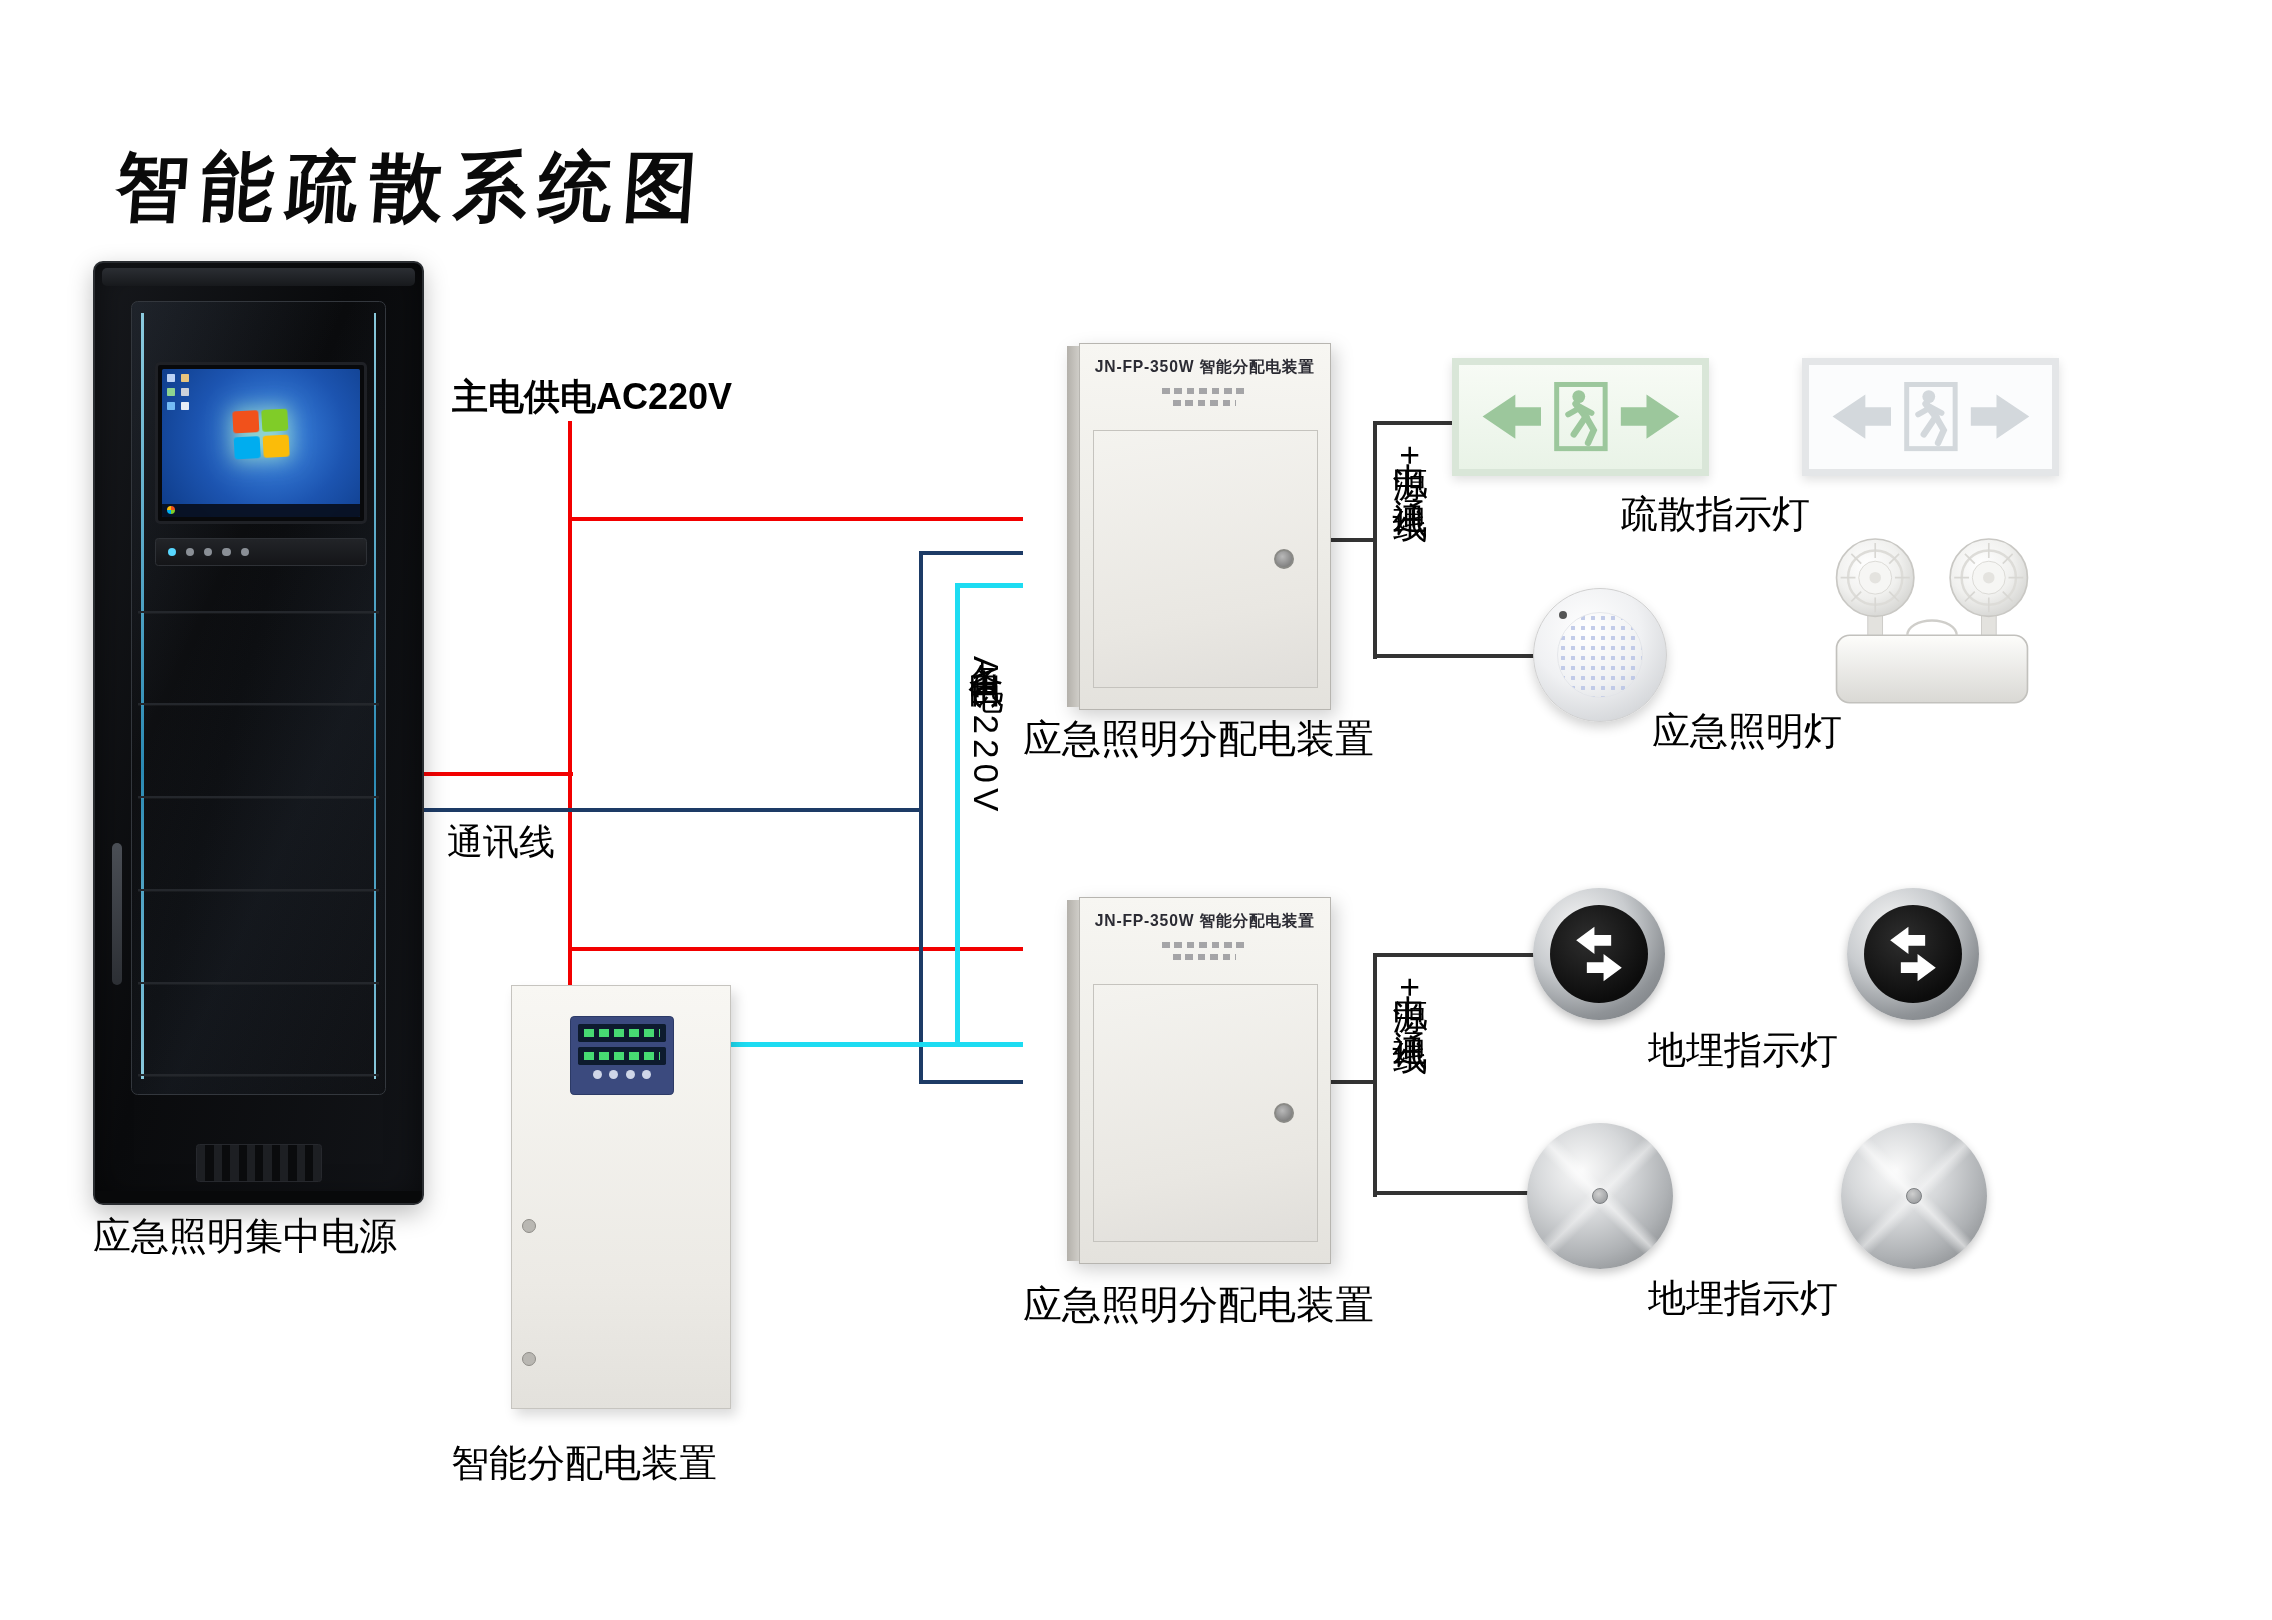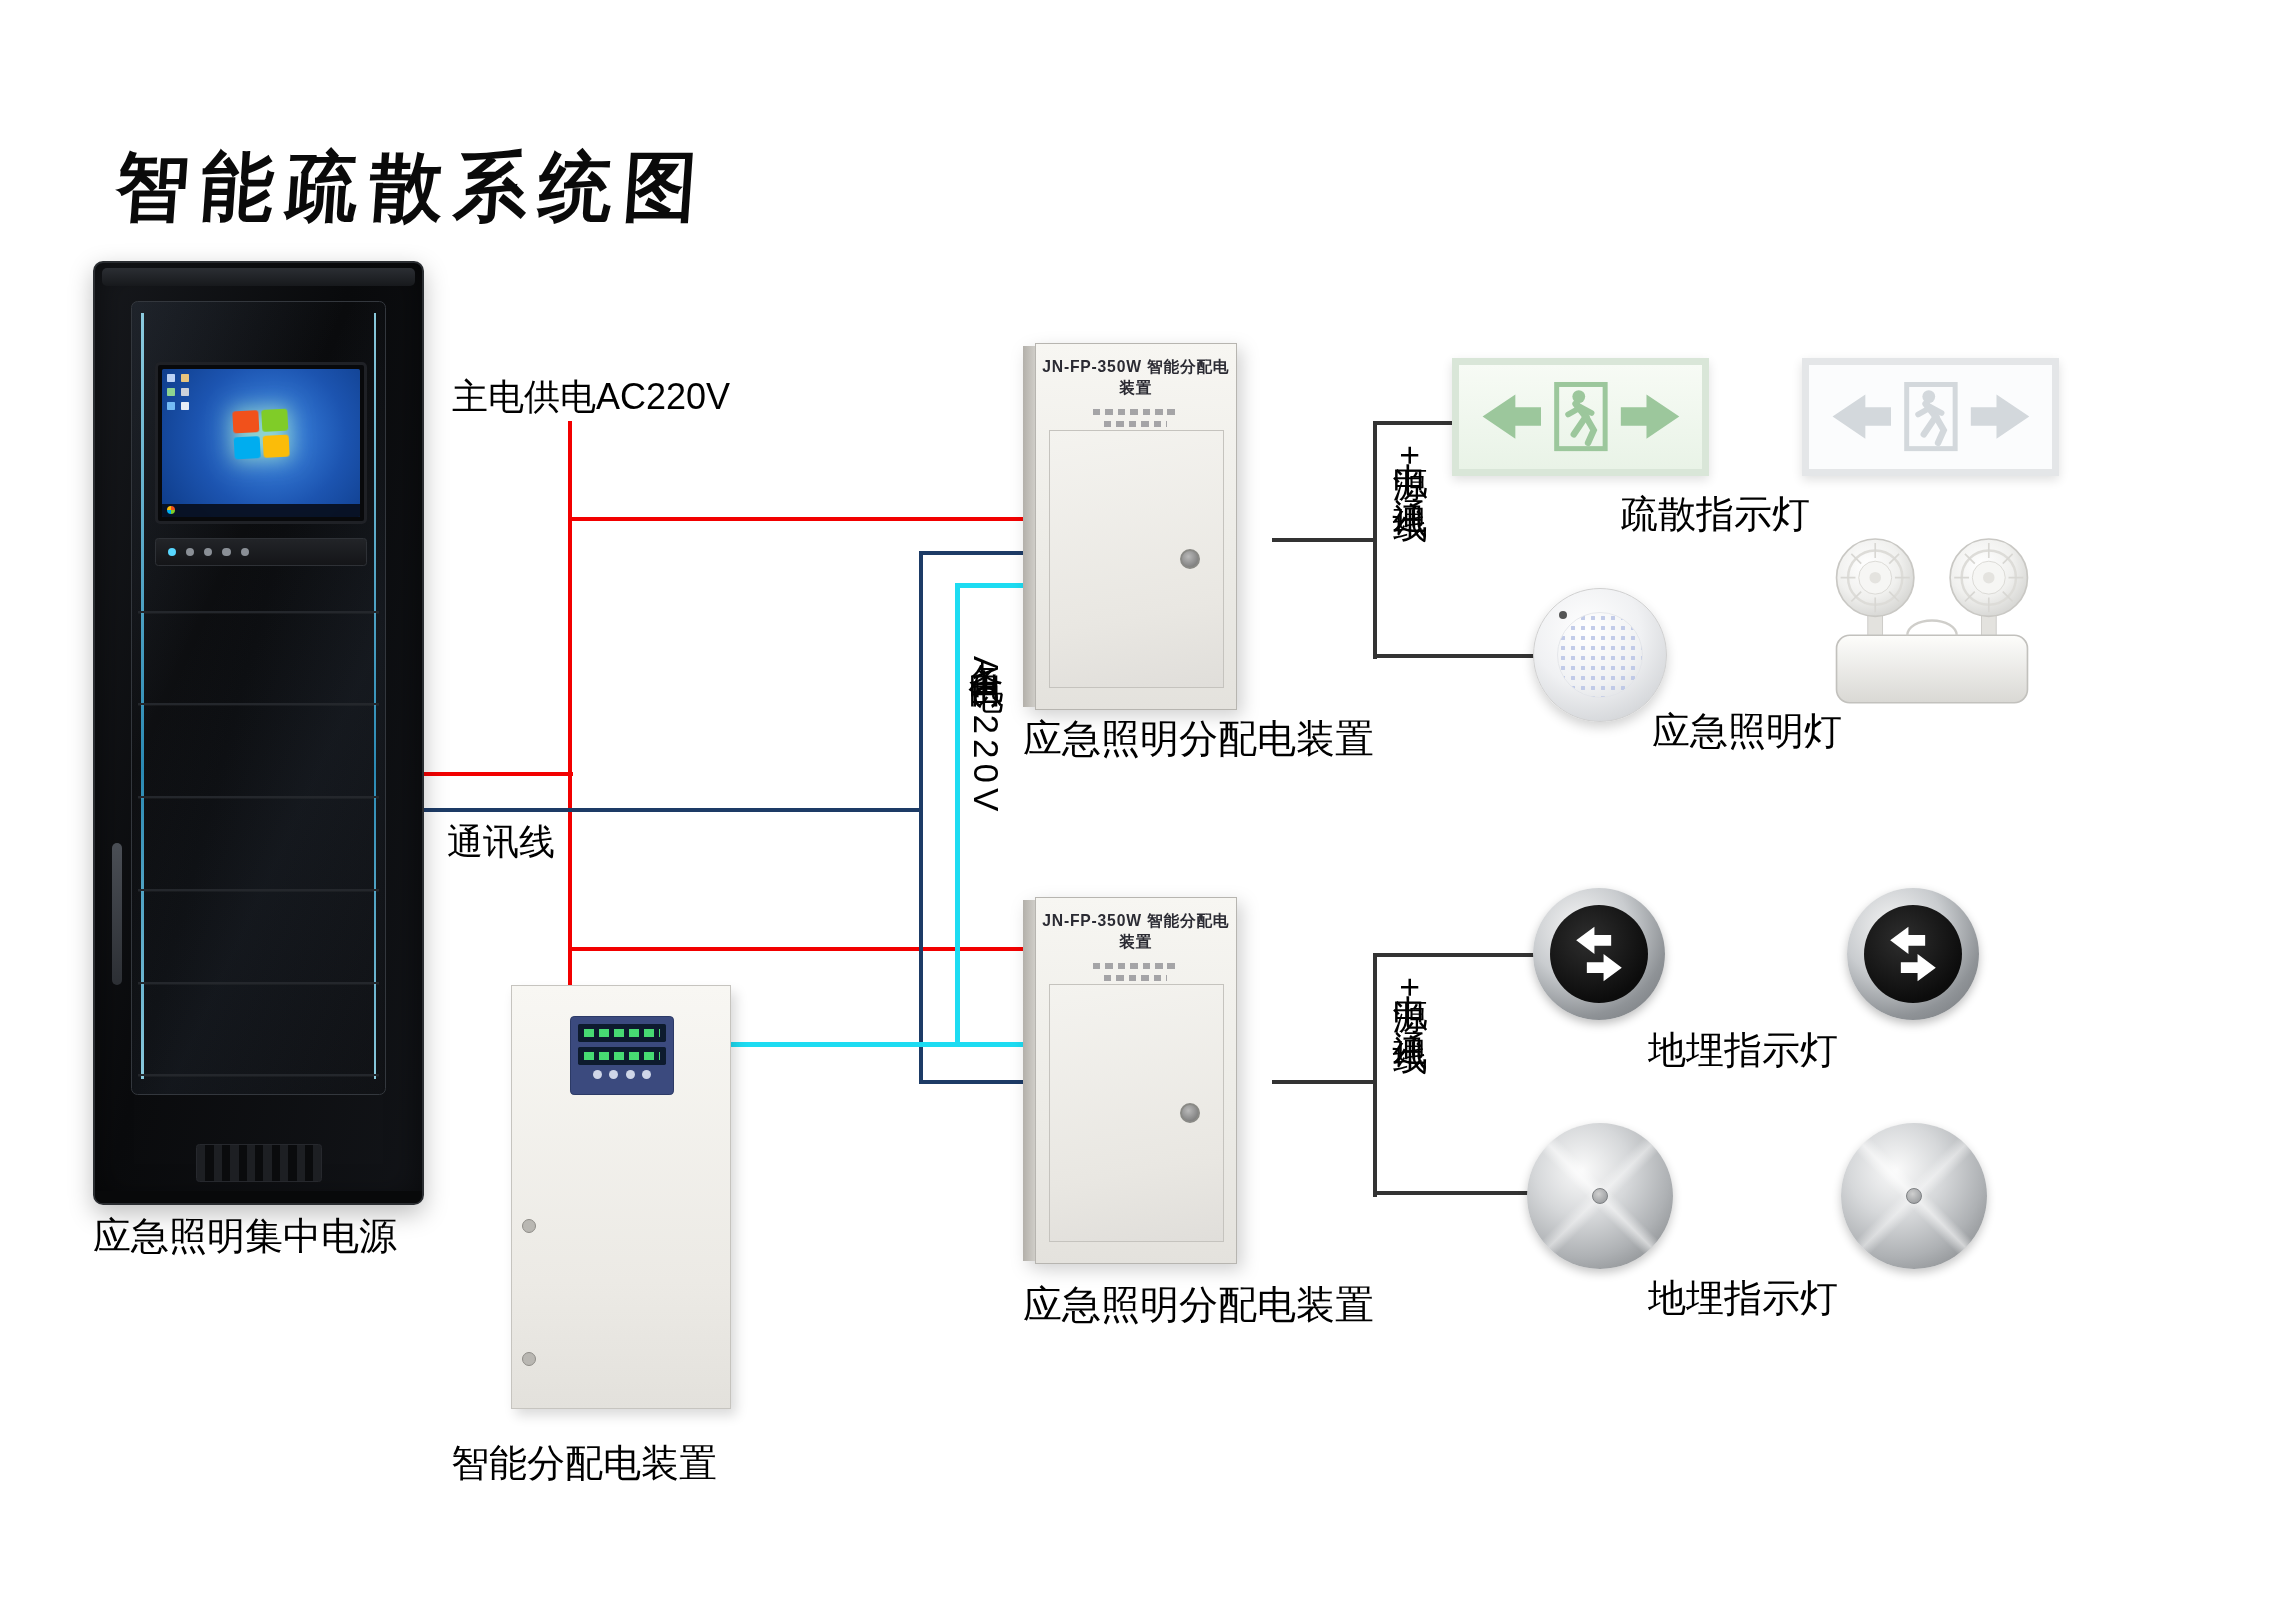--- a/index.html
+++ b/index.html
@@ -80,21 +80,21 @@
   .ps-lcd { height:18px; margin-bottom:5px; background:#0d1b2e; border-radius:1.7px; position:relative; overflow:hidden; }
   .ps-lcd::after { content:''; position:absolute; left:6.6px; top:5px; right:6.6px; height:8.3px;
                    background:repeating-linear-gradient(90deg,#4df07a 0 10px, transparent 10px 15px); opacity:.9; }
   .ps-btns { display:flex; gap:7.5px; justify-content:center; margin-top:4.1px; }
   .ps-btns i { width:9px; height:9px; border-radius:50%; background:#cfd6e8; }
   .ps-key { position:absolute; left:10px; width:14px; height:14px; border-radius:50%;
             background:#b9b7b2; border:1.7px solid #8f8d88; box-sizing:border-box; }
   .ps-key.k1 { top:233px; } .ps-key.k2 { top:366px; }
 
   
-  .distbox { position:absolute; width:214px; height:374px; filter:drop-shadow(5px 6.6px 8.3px rgba(0,0,0,.18)); }
+  .distbox { position:absolute; width:264px; height:374px; filter:drop-shadow(5px 6.6px 8.3px rgba(0,0,0,.18));margin-left:44px; }
   .db-side { position:absolute; left:0; top:3.3px; width:15px; bottom:10px;
              background:linear-gradient(90deg,#b3b0aa,#d6d4cf); }
   .db-body { position:absolute; left:11.6px; top:0; right:0; bottom:6.6px;
              background:linear-gradient(180deg,#f7f6f2,#ecebe6 60%,#e4e2dd);
              border:1.7px solid #b7b5b0; box-sizing:border-box; }
   .db-title { margin-top:13.2px; text-align:center; font-size:15.7px; font-weight:bold;
               color:#2b2b33; letter-spacing:0.8px; }
   .db-inds { width:86px; height:5.8px; margin:10px auto 0;
              background:repeating-linear-gradient(90deg,#7a7a80 0 7.5px, transparent 7.5px 12.4px); opacity:.65; }
   .db-inds.short { width:63px; margin-top:5.8px; }
@@ -165,21 +165,21 @@
   <div class="wire dark" style="left:1272px; top:538px; width:104px; height:4.1px;"></div>
   <div class="wire dark" style="left:1373px; top:421px; width:4.1px; height:238px;"></div>
   <div class="wire dark" style="left:1373px; top:421px; width:83px; height:4.1px;"></div>
   <div class="wire dark" style="left:1373px; top:654px; width:162px; height:4.1px;"></div>
 
   <div class="wire dark" style="left:1272px; top:1080px; width:104px; height:4.1px;"></div>
   <div class="wire dark" style="left:1373px; top:953px; width:4.1px; height:244px;"></div>
   <div class="wire dark" style="left:1373px; top:953px; width:162px; height:4.1px;"></div>
   <div class="wire dark" style="left:1373px; top:1191px; width:157px; height:4.1px;"></div>
 
-  <div class="wire-lbl" style="left:452px; top:373px;">主电供电AC220V</div>
+  <div class="wire-lbl" style="left:452px; top:373px;font-weight:bold;">主电供电AC220V</div>
   <div class="wire-lbl" style="left:447px; top:818px;">通讯线</div>
   <div class="vlabel" style="left:962px; top:636px;">备电供电AC220V</div>
   <div class="vlabel" style="left:1386px; top:435px;">电源+通讯线</div>
   <div class="vlabel" style="left:1386px; top:967px;">电源+通讯线</div>
 
   <div class="cab">
     <div class="cab-top"></div>
     <div class="cab-glass"></div>
     <div class="cab-accent accent-l"></div>
     <div class="cab-accent accent-r"></div>

